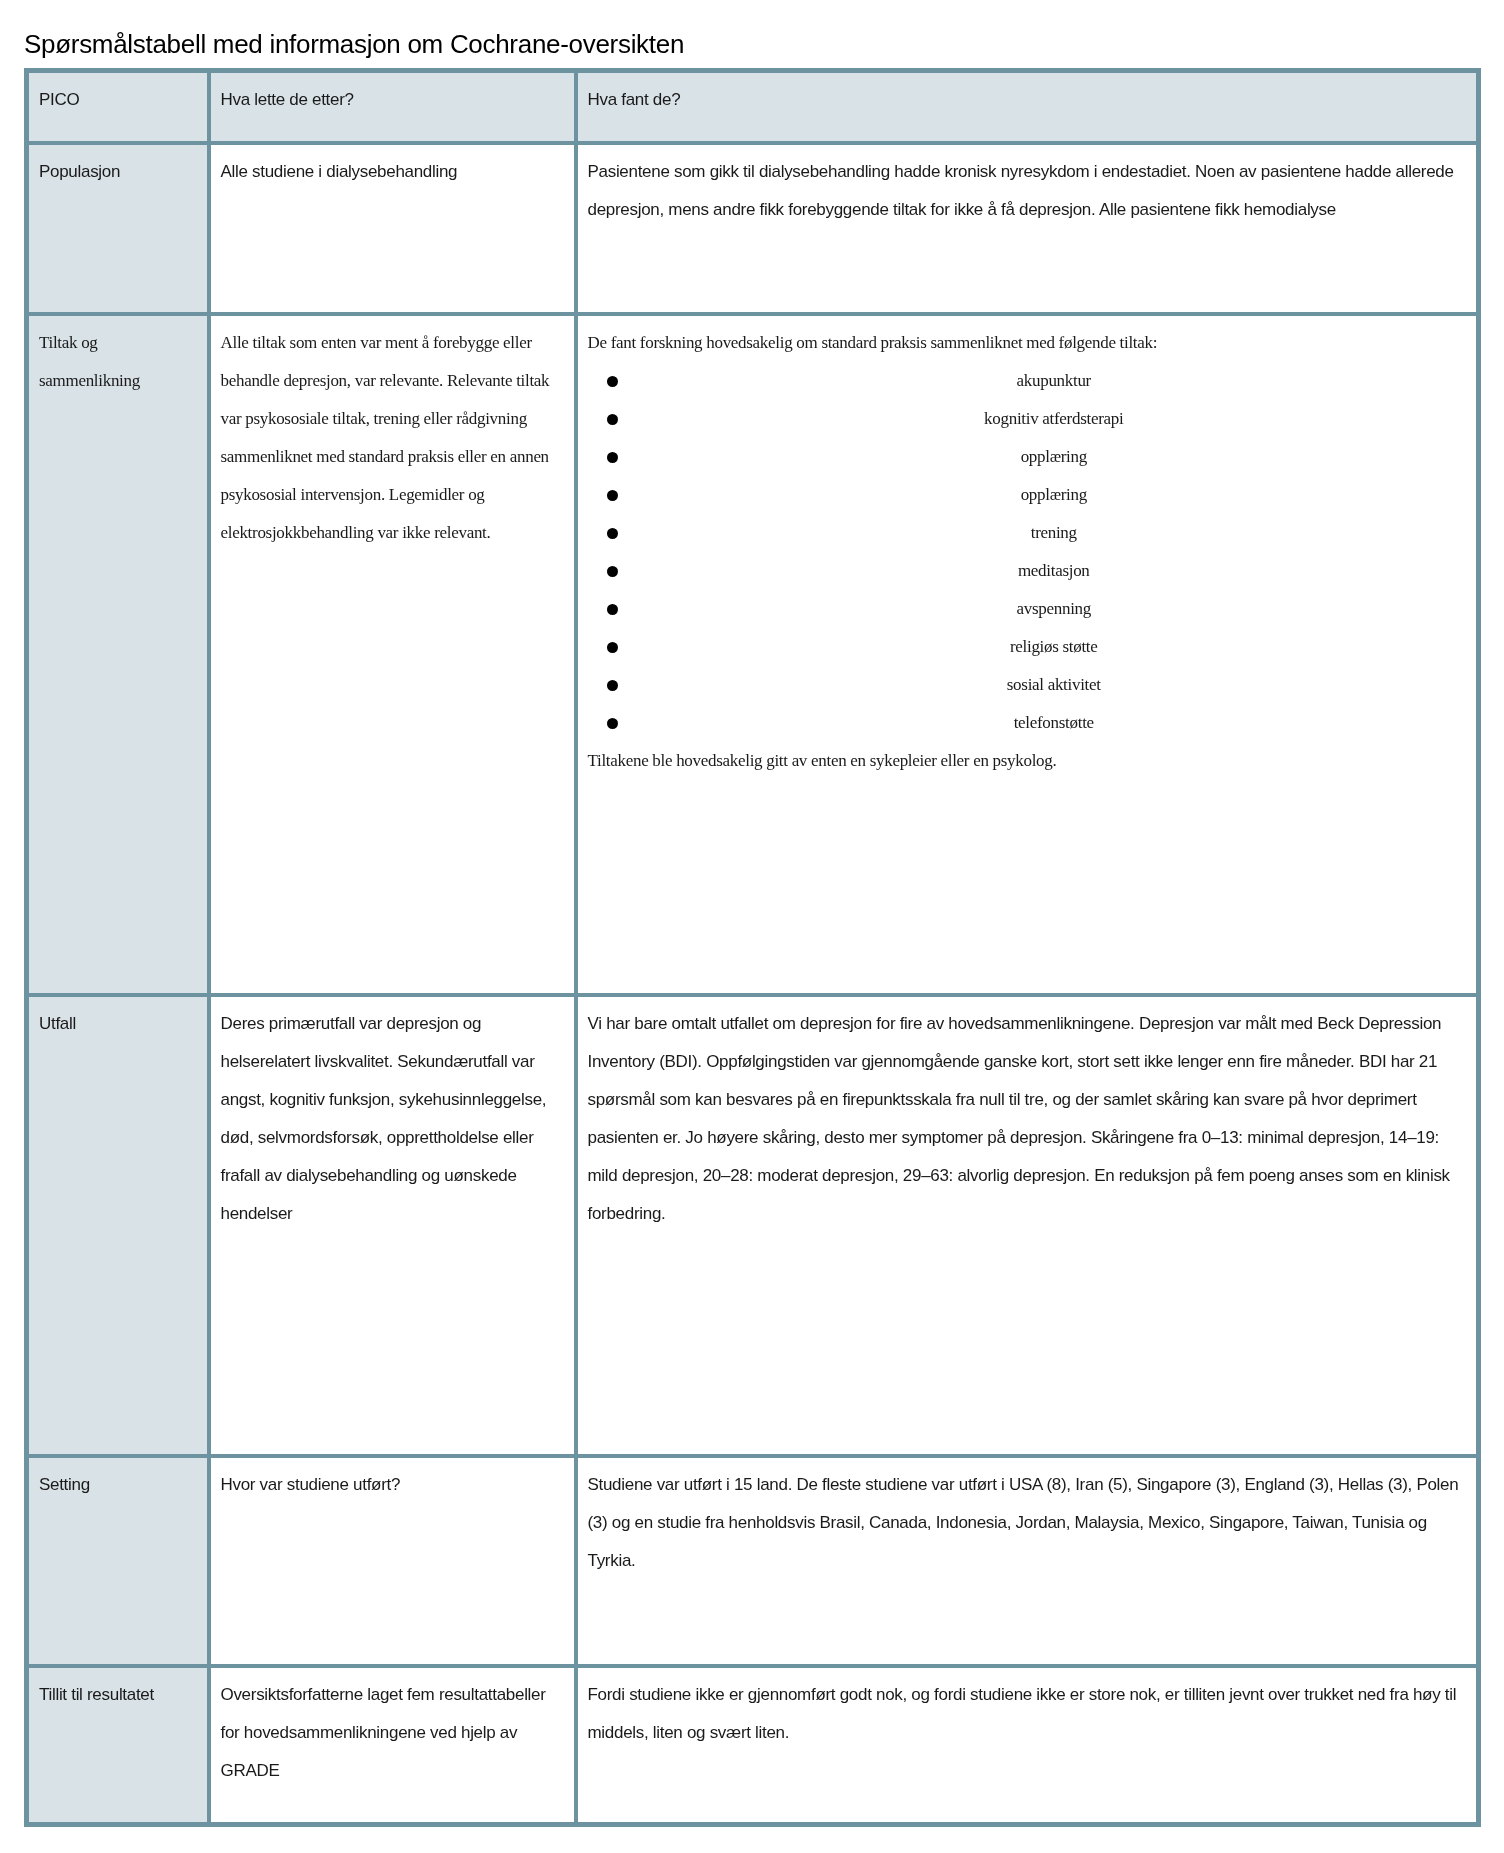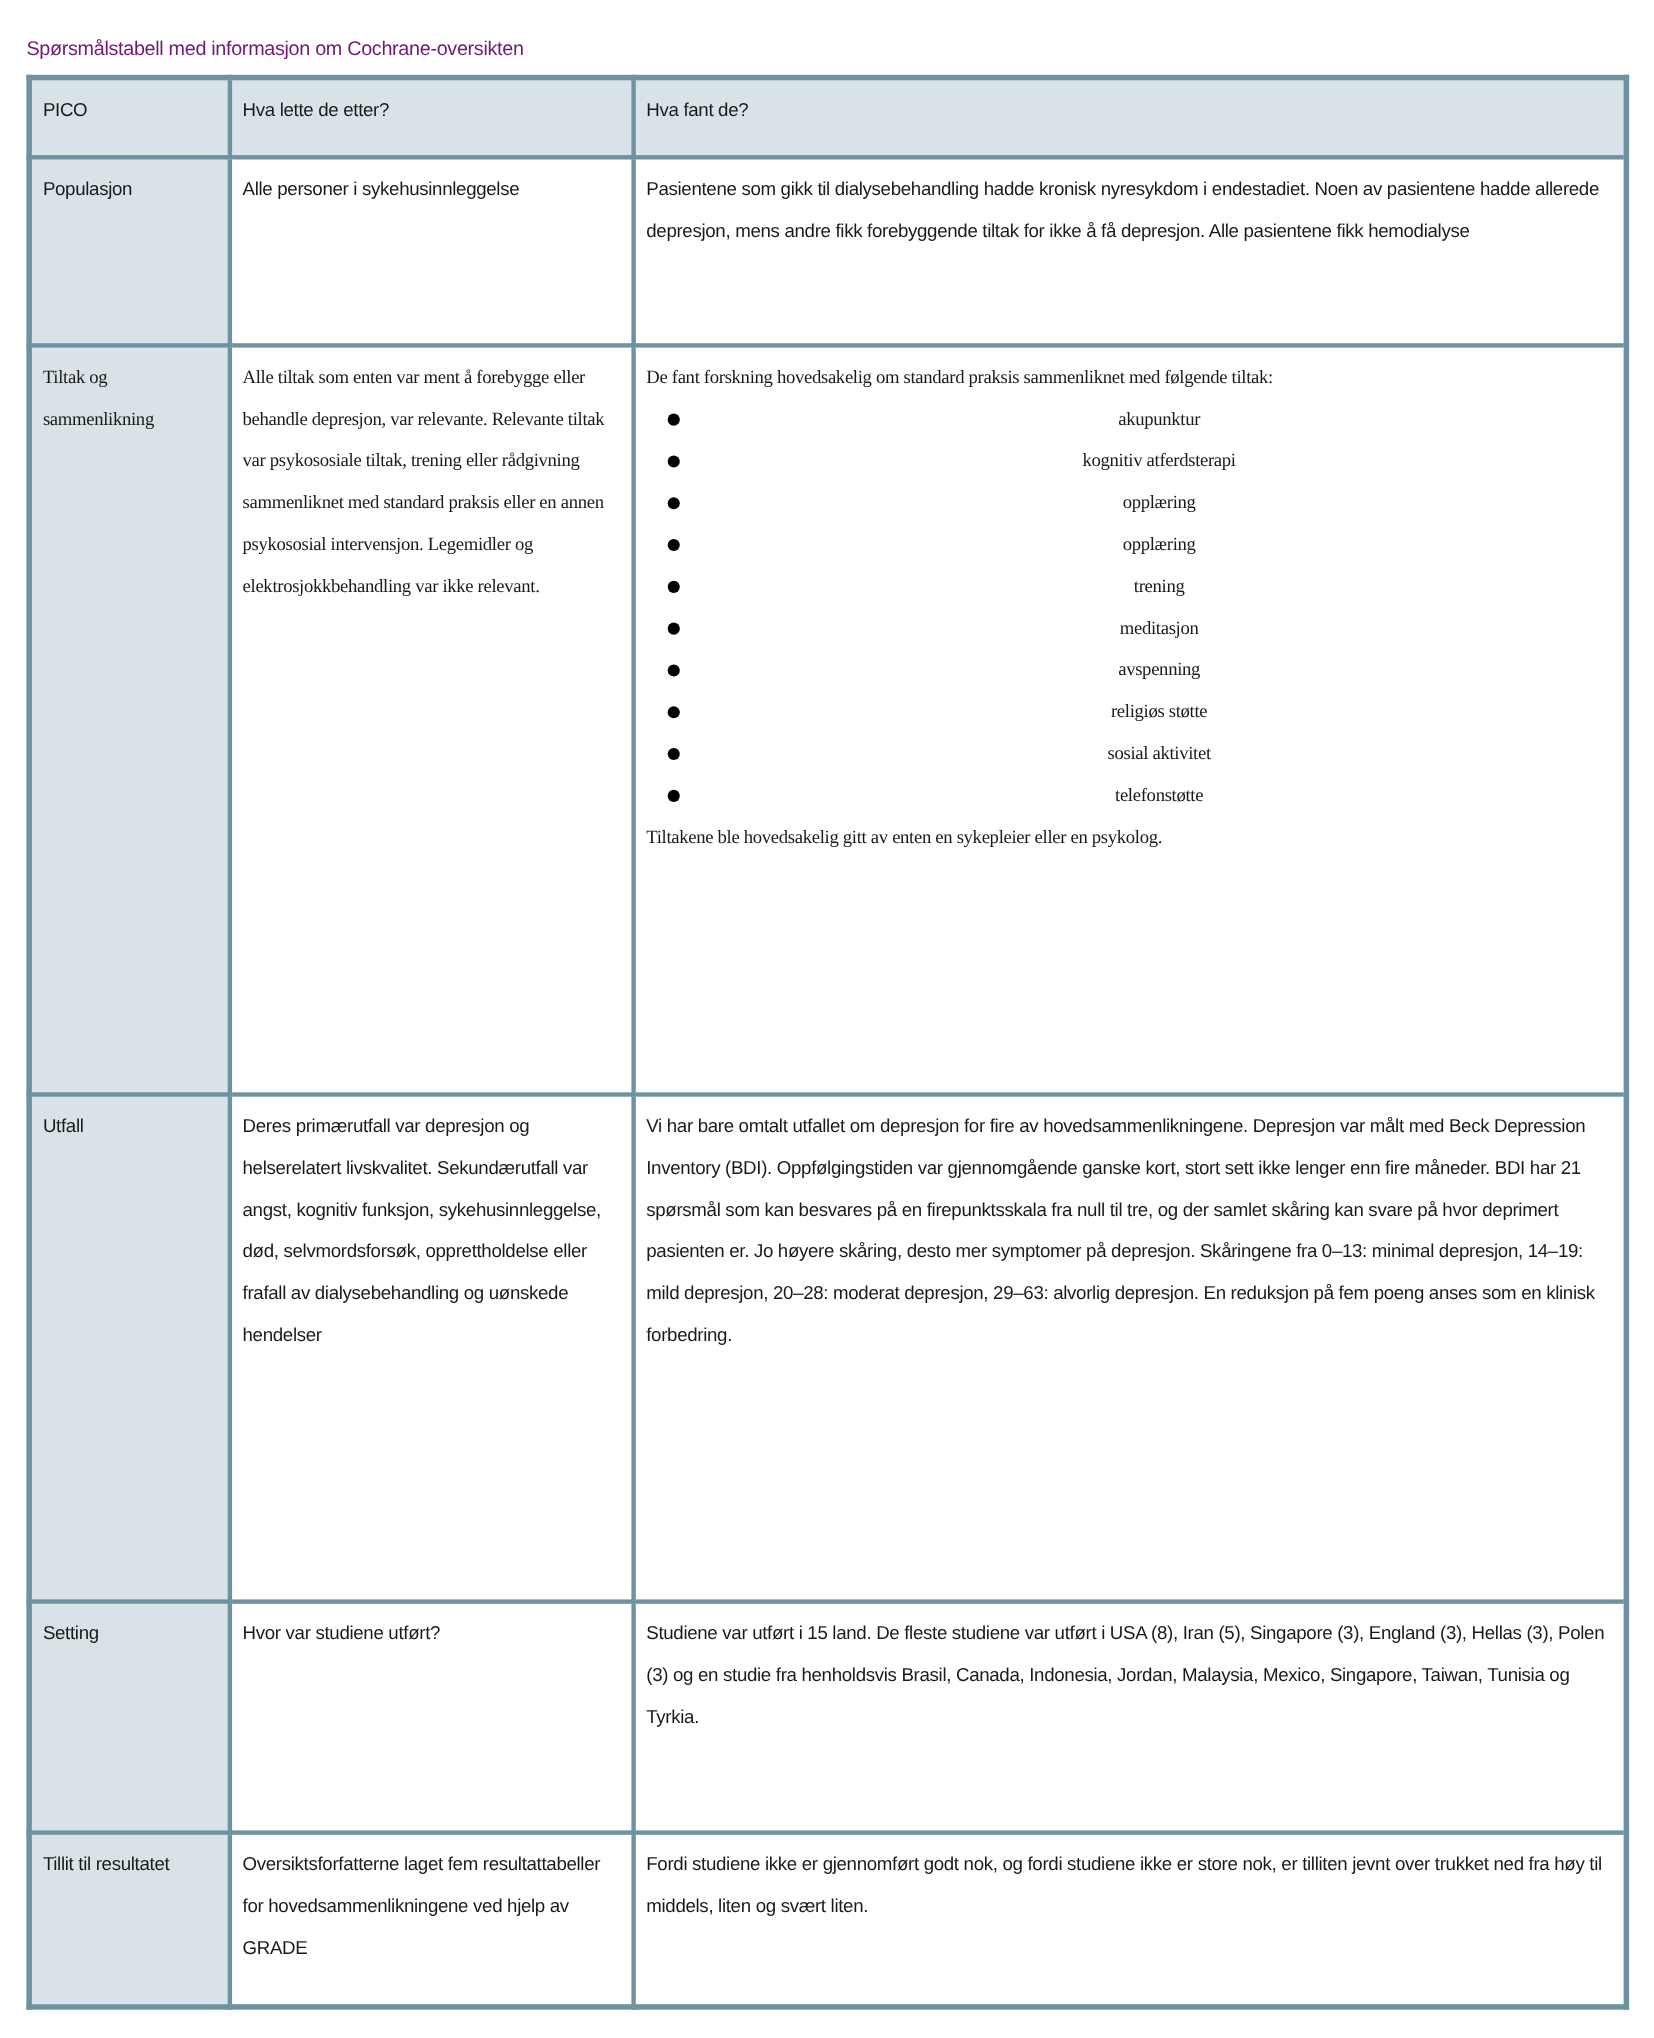--- a/index.html
+++ b/index.html
@@ -11,25 +11,25 @@
   html, body { background: #ffffff; }
   body {
     width: 1504px;
     height: 1853px;
     font-family: "Liberation Sans", sans-serif;
     color: var(--text);
     overflow: hidden;
   }
   .page { padding: 28px 0 0 24px; }
   .doc-title {
-    font-size: 18px;
+    font-size: 26px;
     line-height: 32px;
     letter-spacing: -0.3px;
     margin-bottom: 8px;
-    color: #701a75;
+    color: #000000;
   }
   table.pico-table {
     width: 1452px;
     border-collapse: collapse;
     table-layout: fixed;
     border: 5px solid var(--border);
   }
   col.c1 { width: 182px; }
   col.c2 { width: 367px; }
   col.c3 { width: 903px; }
@@ -91,21 +91,21 @@
       <tr class="header-row">
         <th>PICO</th>
         <th>Hva lette de etter?</th>
         <th>Hva fant de?</th>
       </tr>
     </thead>
     <tbody>
 
       <tr class="row-populasjon">
         <th>Populasjon</th>
-        <td>Alle personer i sykehusinnleggelse</td>
+        <td>Alle studiene i dialysebehandling</td>
         <td>Pasientene som gikk til dialysebehandling hadde kronisk nyresykdom i endestadiet. Noen av pasientene hadde allerede depresjon, mens andre fikk forebyggende tiltak for ikke å få depresjon. Alle pasientene fikk hemodialyse</td>
       </tr>
 
       <tr class="row-tiltak">
         <th>Tiltak og sammenlikning</th>
         <td>Alle tiltak som enten var ment å forebygge eller behandle depresjon, var relevante. Relevante tiltak var psykososiale tiltak, trening eller rådgivning sammenliknet med standard praksis eller en annen psykososial intervensjon. Legemidler og elektrosjokkbehandling var ikke relevant.</td>
         <td>
           <div>De fant forskning hovedsakelig om standard praksis sammenliknet med følgende tiltak:</div>
           <ul class="bullet-list">
             <li>akupunktur</li>

